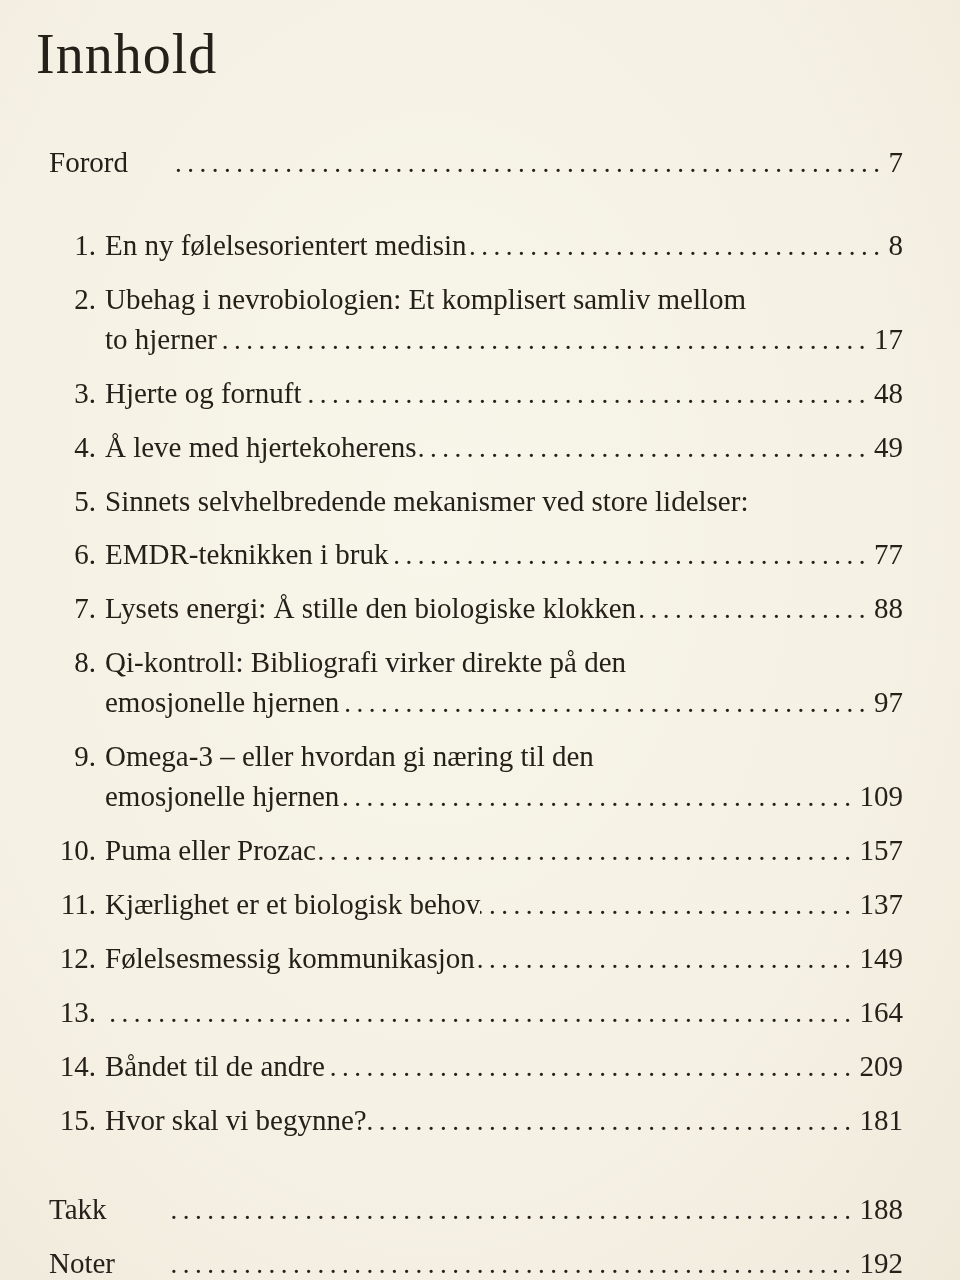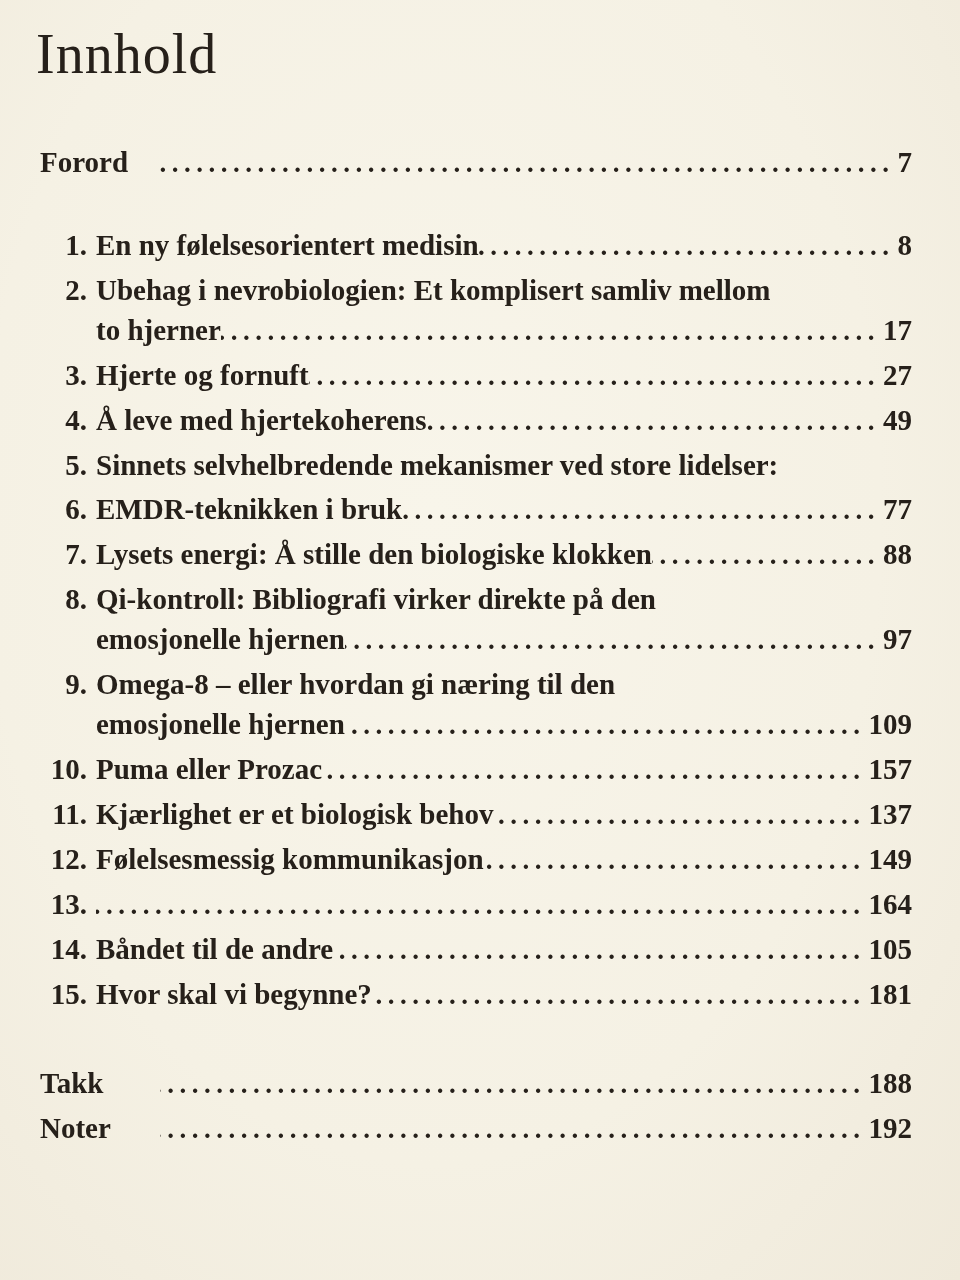--- a/index.html
+++ b/index.html
@@ -23,21 +23,21 @@
   .title {
     font-size: 56px;
     line-height: 1.15;
     font-weight: 500;
     letter-spacing: 1px;
     margin: 0 0 56px 0;
   }
   .toc {
     font-size: 29px;
   }
-  .entry { margin: 4px; font-weight: bold; }
+  .entry { margin: 13px; }
   .line {
     display: flex;
     align-items: baseline;
     line-height: 40px;
     white-space: nowrap;
   }
   .num {
     flex: 0 0 56px;
     text-align: right;
     padding-right: 9px;
@@ -100,21 +100,21 @@
             <span class="text">to hjerner</span>
             <span class="dots"></span>
             <span class="page-num">17</span>
           </div>
         </div>
         <div class="entry chapter">
           <div class="line">
             <span class="num">3.</span>
             <span class="text">Hjerte og fornuft</span>
             <span class="dots"></span>
-            <span class="page-num">27</span>
+            <span class="page-num">48</span>
           </div>
         </div>
         <div class="entry chapter">
           <div class="line">
             <span class="num">4.</span>
             <span class="text">Å leve med hjertekoherens</span>
             <span class="dots"></span>
             <span class="page-num">49</span>
           </div>
         </div>
@@ -148,21 +148,21 @@
           <div class="line">
             <span class="num"></span>
             <span class="text">emosjonelle hjernen</span>
             <span class="dots"></span>
             <span class="page-num">97</span>
           </div>
         </div>
         <div class="entry chapter">
           <div class="line">
             <span class="num">9.</span>
-            <span class="text">Omega-8 – eller hvordan gi næring til den</span>
+            <span class="text">Omega-3 – eller hvordan gi næring til den</span>
           </div>
           <div class="line">
             <span class="num"></span>
             <span class="text">emosjonelle hjernen</span>
             <span class="dots"></span>
             <span class="page-num">109</span>
           </div>
         </div>
         <div class="entry chapter">
           <div class="line">
@@ -193,21 +193,21 @@
             <span class="num">13.</span>
             <span class="dots"></span>
             <span class="page-num">164</span>
           </div>
         </div>
         <div class="entry chapter">
           <div class="line">
             <span class="num">14.</span>
             <span class="text">Båndet til de andre</span>
             <span class="dots"></span>
-            <span class="page-num">105</span>
+            <span class="page-num">209</span>
           </div>
         </div>
         <div class="entry chapter">
           <div class="line">
             <span class="num">15.</span>
             <span class="text">Hvor skal vi begynne?</span>
             <span class="dots"></span>
             <span class="page-num">181</span>
           </div>
         </div>

